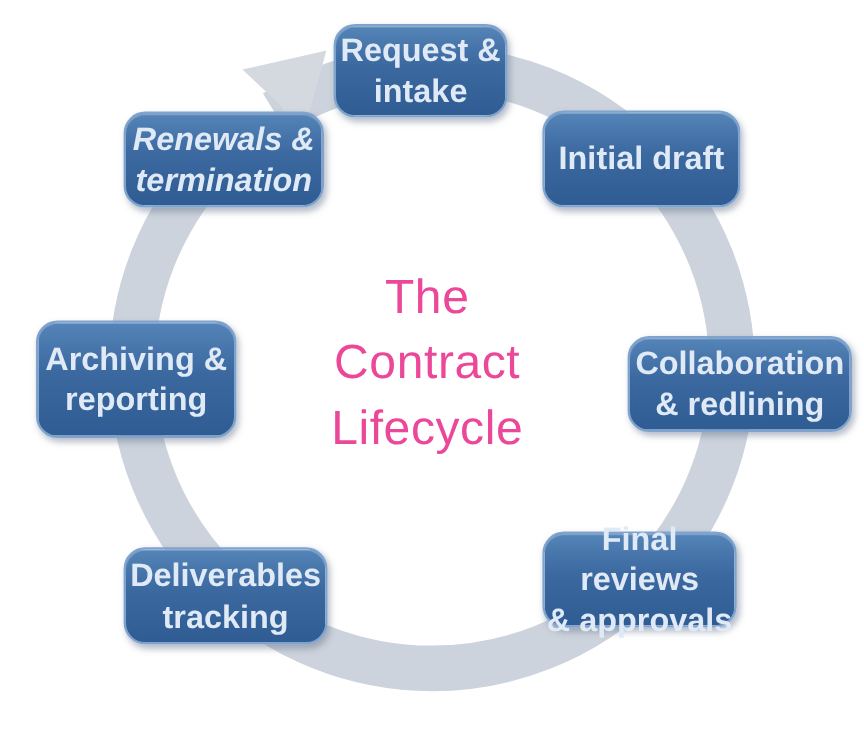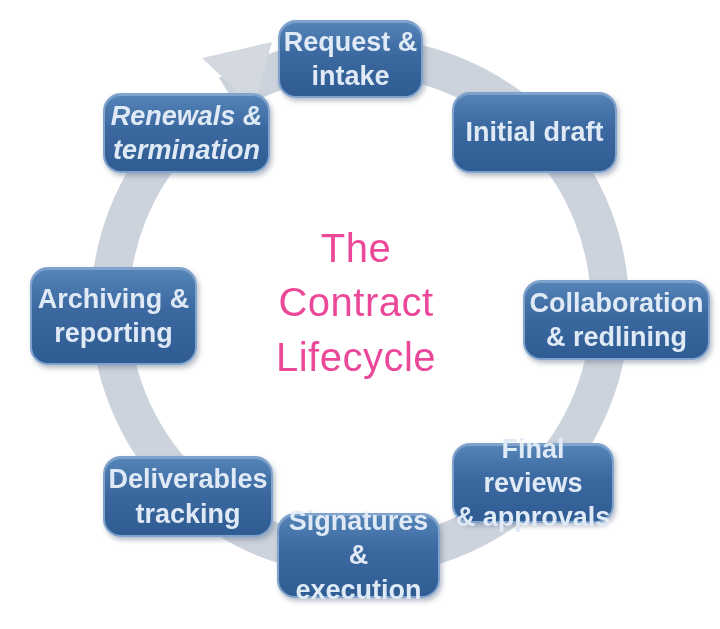--- a/index.html
+++ b/index.html
@@ -71,24 +71,20 @@
     <span>Initial draft</span>
   </div>
   <div class="node n3">
     <span>Collaboration
 &amp; redlining</span>
   </div>
   <div class="node n4">
     <span>Final reviews
 &amp; approvals</span>
   </div>
-  <div class="node n5">
-    <span>Signatures &amp;
-execution</span>
-  </div>
   <div class="node n6">
     <span>Deliverables
 tracking</span>
   </div>
   <div class="node n7">
     <span>Archiving &amp;
 reporting</span>
   </div>
   <div class="node n8">
     <span>Renewals &amp;

